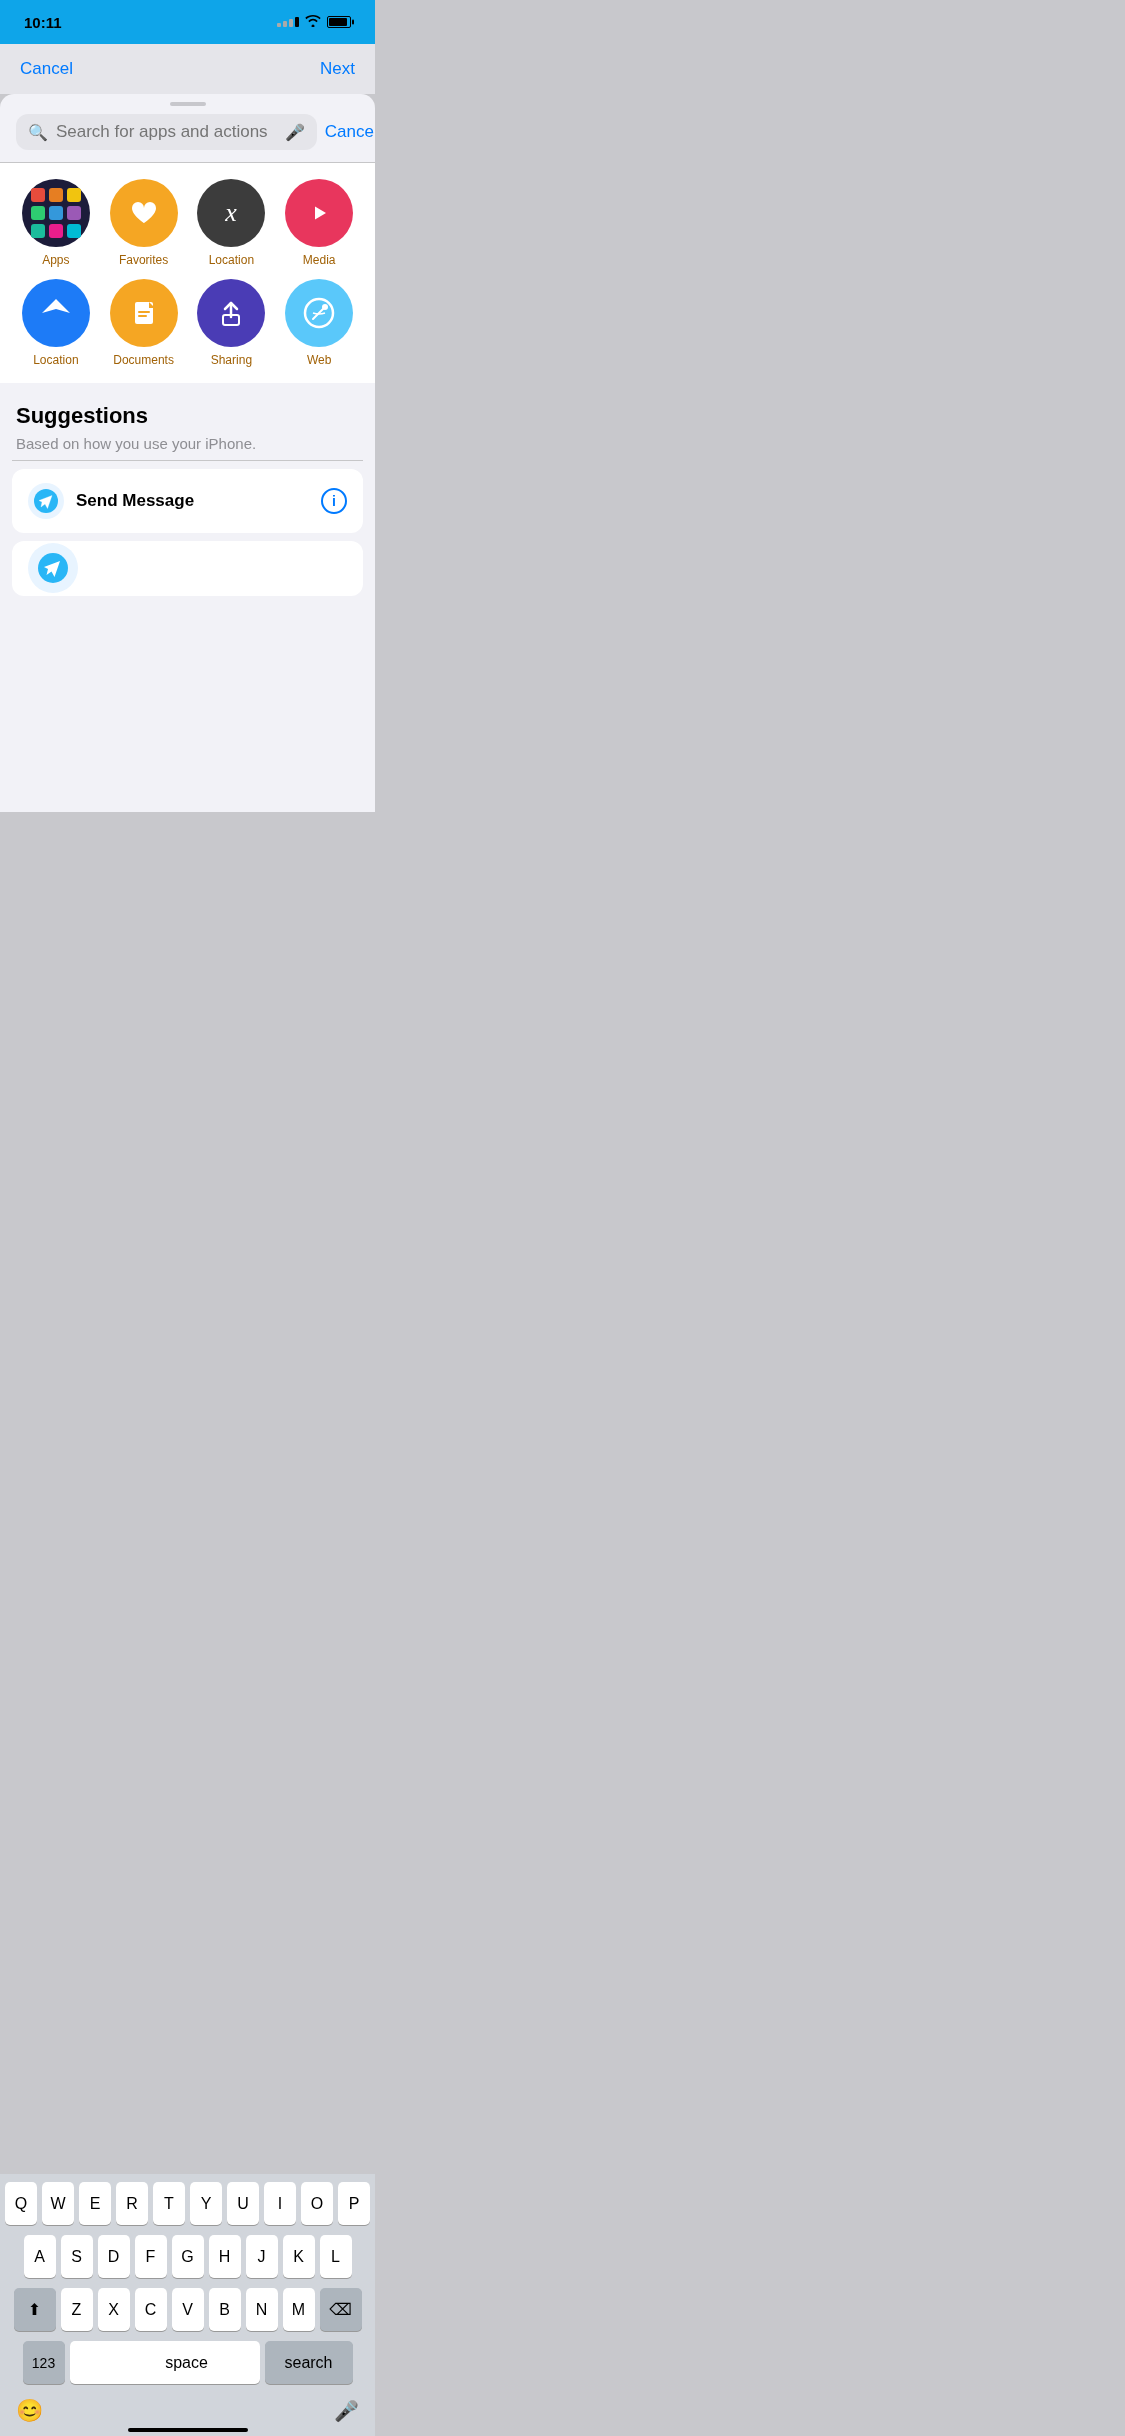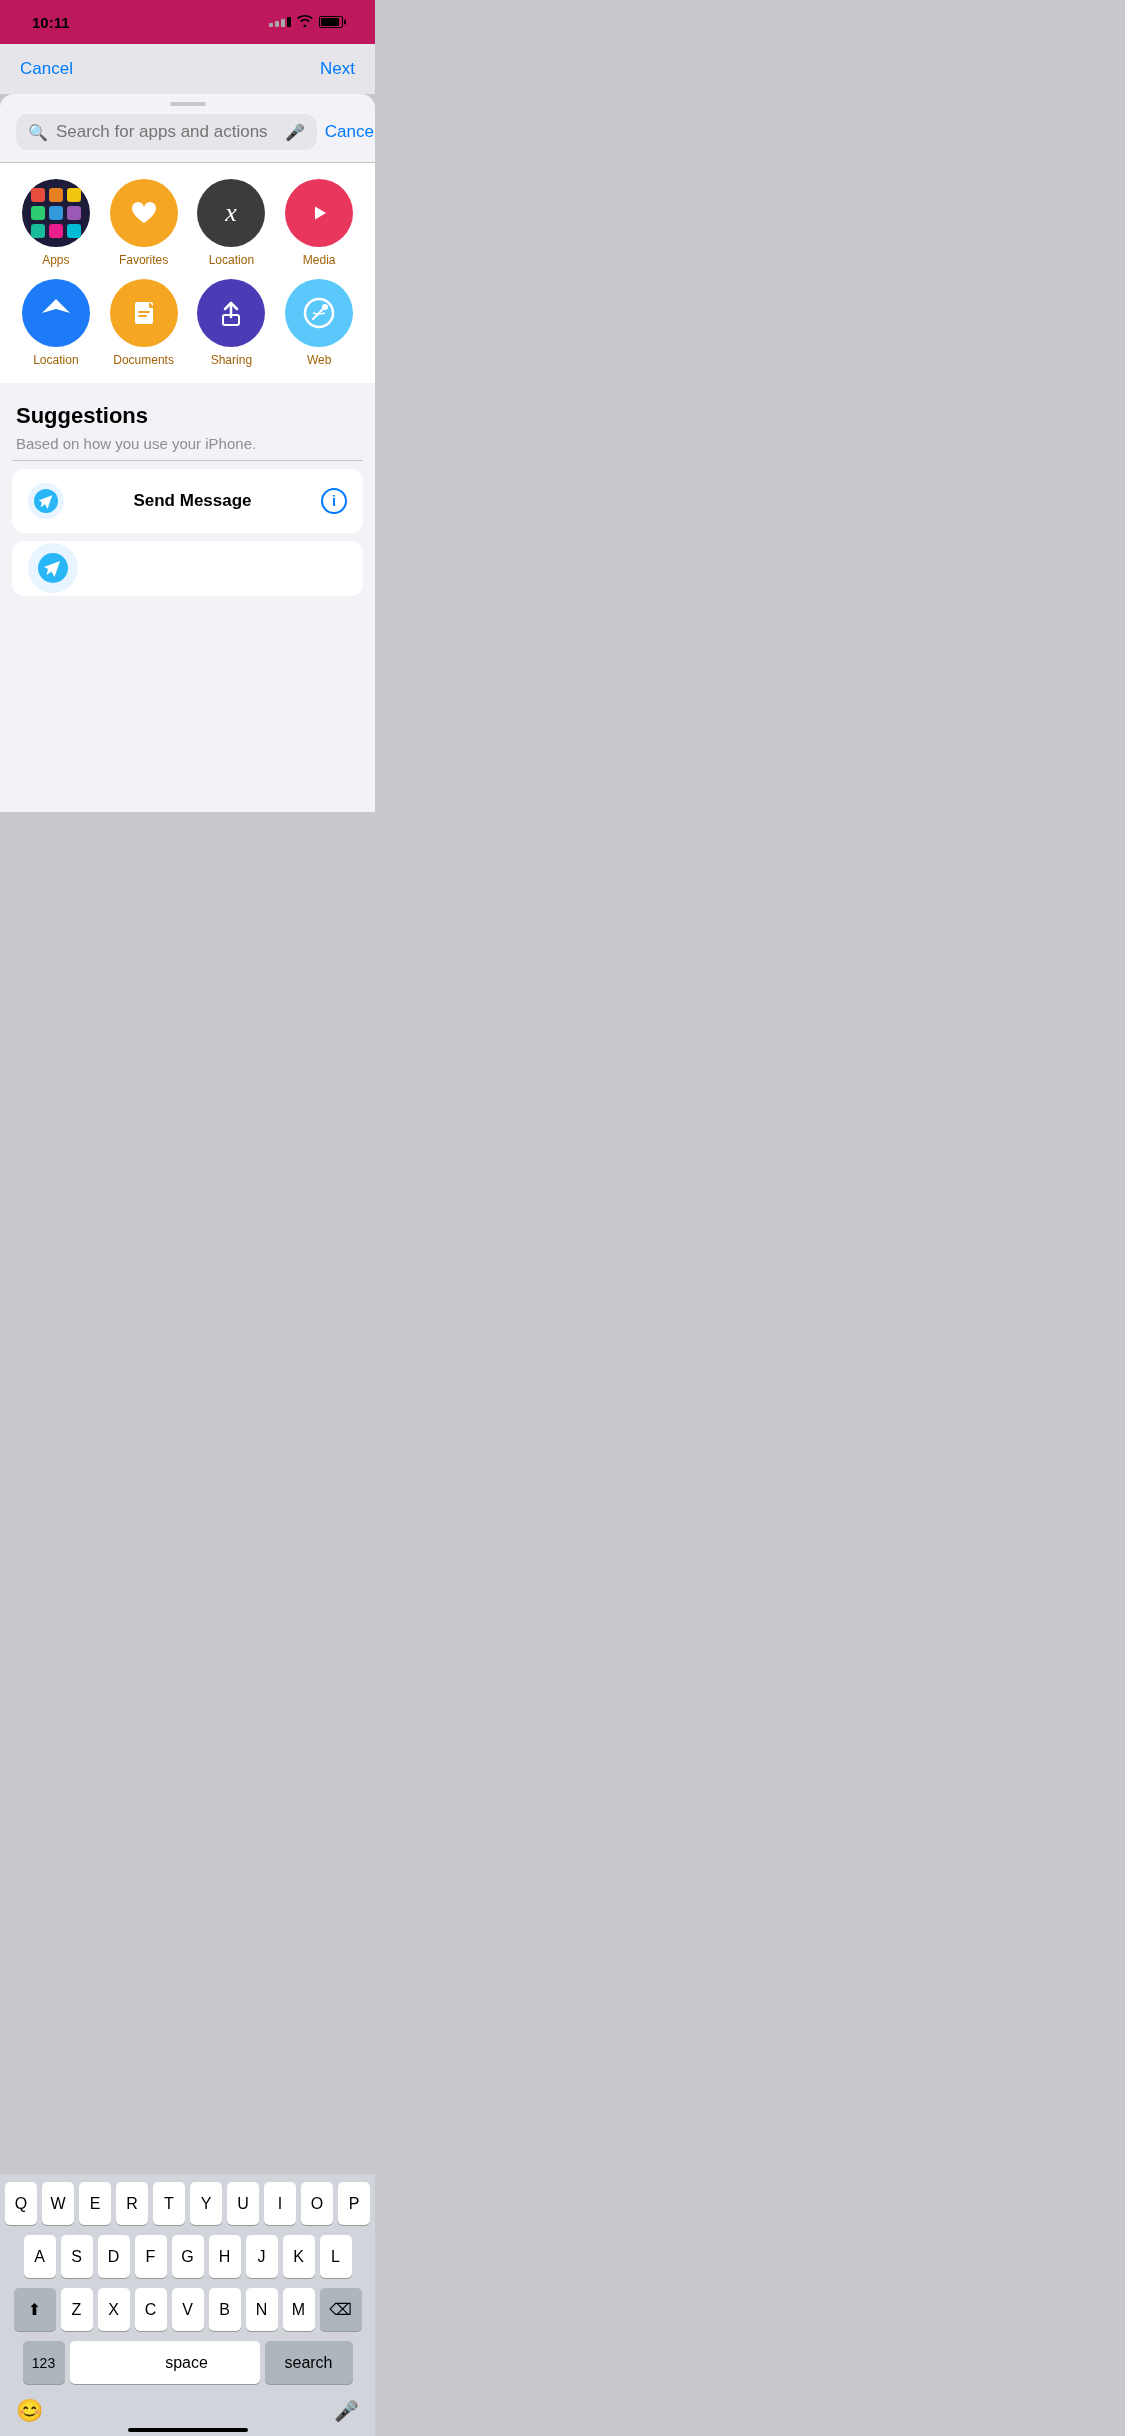--- a/index.html
+++ b/index.html
@@ -12,22 +12,22 @@
       overflow: hidden;
       position: relative;
     }
 
     
     .status-bar {
       height: 44px;
       display: flex;
       align-items: center;
       justify-content: space-between;
-      padding: 0 32px;
-      background: #be185d;
+      padding: 0 24px;
+      background: #0ea5e9;
     }
     .status-time {
       font-size: 15px;
       font-weight: 600;
       color: #000;
     }
     .status-icons {
       display: flex;
       align-items: center;
       gap: 6px;
@@ -241,23 +241,22 @@
     }
 
     
     .suggestion-item {
       background: #fff;
       margin: 8px 0;
       border-radius: 12px;
       padding: 14px 16px;
       display: flex;
       align-items: center;
-      gap: 0;
+      gap: 12px;
       cursor: pointer;
-      text-align: center;
     }
     .suggestion-icon-wrap {
       width: 36px;
       height: 36px;
       border-radius: 50%;
       display: flex;
       align-items: center;
       justify-content: center;
       background: #e8f4ff;
       flex-shrink: 0;

